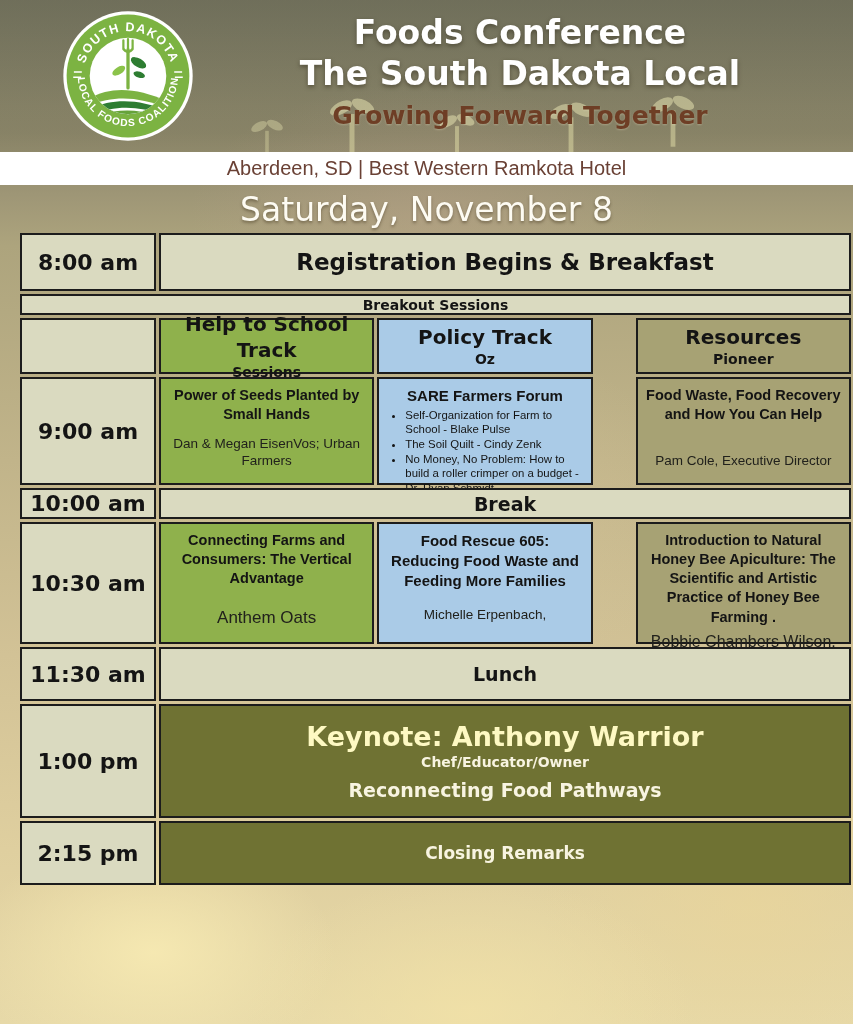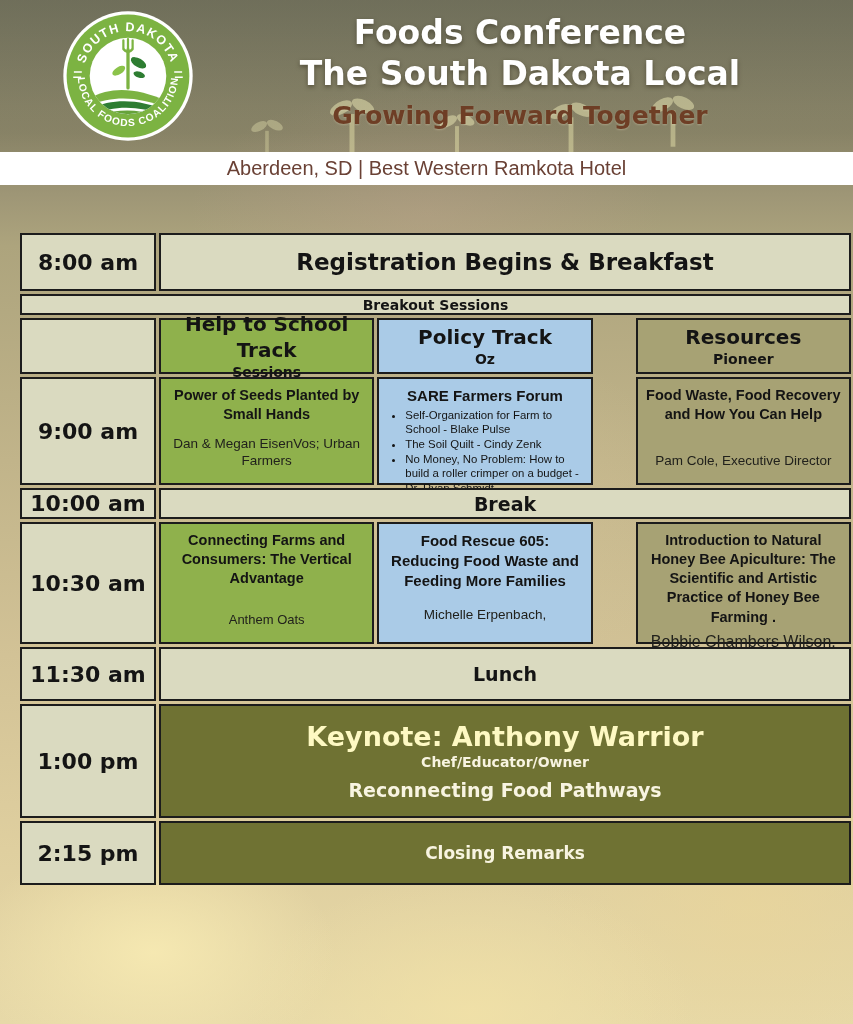--- a/index.html
+++ b/index.html
@@ -133,20 +133,21 @@
       <div class="title-line">Foods Conference</div>
       <div class="title-line">The South Dakota Local</div>
       <div class="subtitle">Growing Forward Together</div>
     </div>
   </div>
 
   <div class="location-bar">
     <span>Aberdeen, SD | Best Western Ramkota Hotel</span>
   </div>
 
+  <div class="date-heading">Saturday, November 8</div>
 
   <div class="schedule">
 
     <div class="row h-reg">
       <div class="cell time">8:00 am</div>
       <div class="cell content big-label">Registration Begins &amp; Breakfast</div>
     </div>
 
     <div class="row h-band">
       <div class="cell band-cell">Breakout Sessions</div>
@@ -190,21 +191,21 @@
 
     <div class="row h-break">
       <div class="cell time">10:00 am</div>
       <div class="cell content mid-label">Break</div>
     </div>
 
     <div class="row h-1030">
       <div class="cell time">10:30 am</div>
       <div class="cell col c-green">
         <div class="sess-title">Connecting Farms and Consumers: The Vertical Advantage</div>
-        <div class="sess-speaker mt-auto" style="font-size:13px;">Anthem Oats</div>
+        <div class="sess-speaker mt-auto" style="font-size:17px;">Anthem Oats</div>
       </div>
       <div class="cell col c-blue">
         <div class="sess-title" style="font-size:15px;">Food Rescue 605: Reducing Food Waste and Feeding More Families</div>
         <div class="sess-speaker" style="margin-top:16px;">Michelle Erpenbach,</div>
       </div>
       <div class="cell col c-tan">
         <div class="sess-title">Introduction to Natural Honey Bee Apiculture:  The Scientific and Artistic Practice of Honey Bee Farming .</div>
         <div class="sess-speaker mt-sm" style="font-size:16px;">Bobbie Chambers Wilson, Agroecology Specialist/Apiarist</div>
       </div>
     </div>

